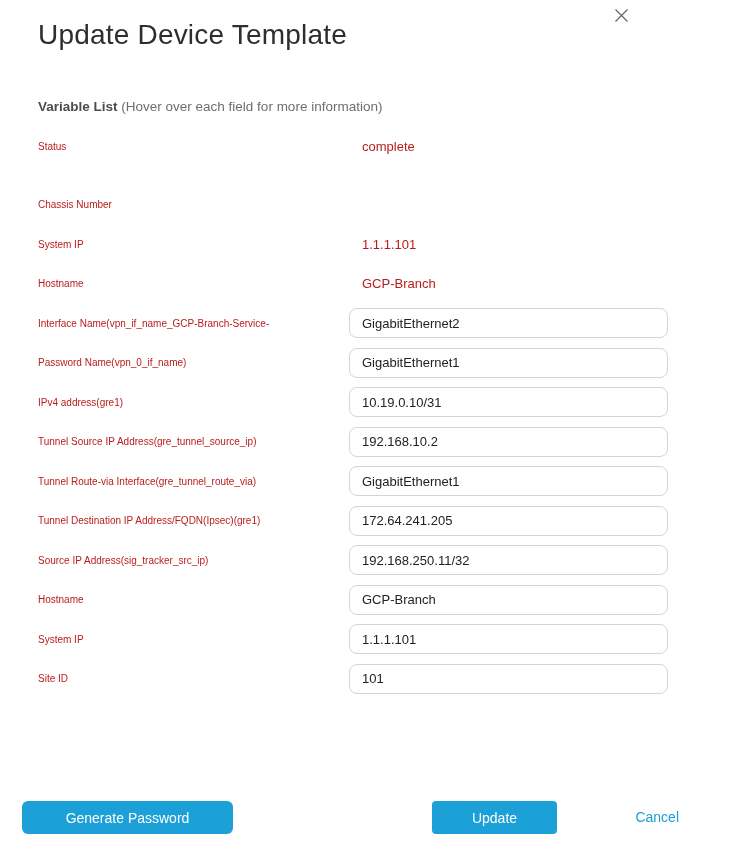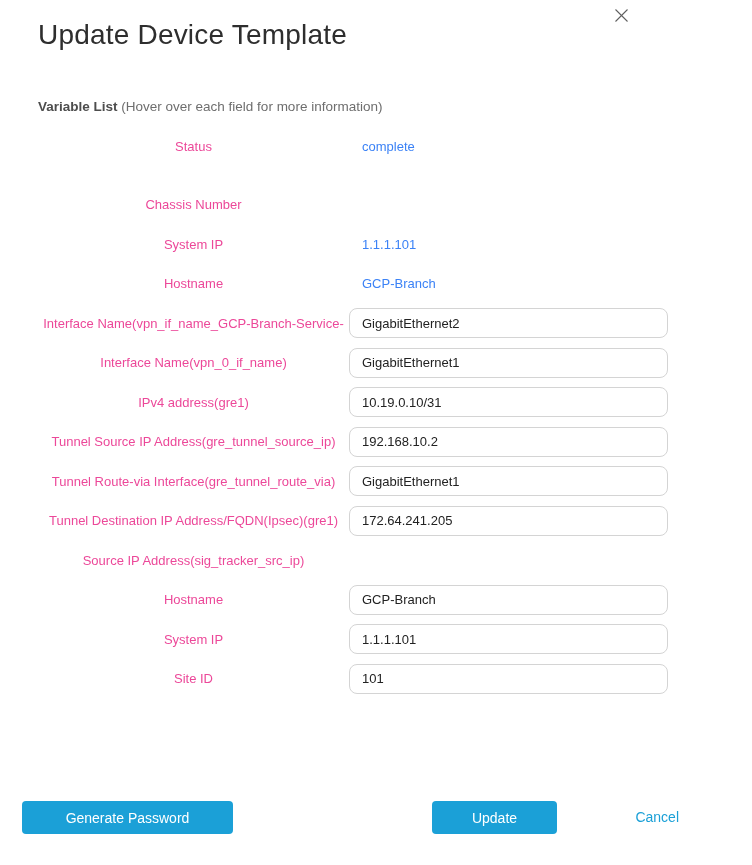--- a/index.html
+++ b/index.html
@@ -48,30 +48,29 @@
   }
   .row {
     display: flex;
     align-items: center;
     height: 39.5px;
   }
   .row.gap-after-status { margin-top: 18.5px; }
   .row .label {
     flex: 0 0 311px;
     max-width: 311px;
-    font-size: 13px;
-    color: #ec4899;
+    font-size: 10px;
+    color: #b91c1c;
     white-space: nowrap;
     overflow: hidden;
-    text-align: center;
   }
   .row .value-text {
     padding-left: 13px;
     font-size: 13px;
-    color: #3b82f6;
+    color: #b91c1c;
     white-space: nowrap;
   }
   .row .field-input {
     width: 319px;
     height: 30px;
     border: 1px solid #d4d4d4;
     border-radius: 8px;
     background: #ffffff;
     padding: 0 12px;
     font-family: "Liberation Sans", sans-serif;
@@ -84,21 +83,21 @@
     top: 801px;
     height: 33px;
     border: none;
     border-radius: 4px;
     background: #1BA0D7;
     color: #ffffff;
     font-family: "Liberation Sans", sans-serif;
     font-size: 14px;
     cursor: pointer;
   }
-  .btn-generate { left: 22px;  width: 211px; }
+  .btn-generate { left: 22px;  width: 211px; border-radius: 6px; }
   .btn-update   { left: 432px; width: 125px; }
   .cancel-link {
     position: absolute;
     left: 607px; top: 801px;
     width: 72px; height: 33px;
     line-height: 33px;
     text-align: right;
     font-size: 14px;
     color: #1BA0D7;
     cursor: pointer;
@@ -147,21 +146,21 @@
       <span class="value-text">GCP-Branch</span>
     </div>
 
     <div class="row">
       <span class="label">Interface Name(vpn_if_name_GCP-Branch-Service-</span>
       <input class="field-input" type="text" value="GigabitEthernet2" style="">
     </div>
 
 
     <div class="row">
-      <span class="label">Interface Name(vpn_0_if_name)</span>
+      <span class="label">Password Name(vpn_0_if_name)</span>
       <input class="field-input" type="text" value="GigabitEthernet1" style="">
     </div>
 
     <div class="row">
       <span class="label">IPv4 address(gre1)</span>
       <input class="field-input" type="text" value="10.19.0.10/31" style="">
     </div>
 
     <div class="row">
       <span class="label">Tunnel Source IP Address(gre_tunnel_source_ip)</span>
@@ -173,20 +172,21 @@
       <input class="field-input" type="text" value="GigabitEthernet1" style="">
     </div>
 
     <div class="row">
       <span class="label">Tunnel Destination IP Address/FQDN(Ipsec)(gre1)</span>
       <input class="field-input" type="text" value="172.64.241.205" style="">
     </div>
 
     <div class="row">
       <span class="label">Source IP Address(sig_tracker_src_ip)</span>
+      <input class="field-input" type="text" value="192.168.250.11/32" style="">
     </div>
 
     <div class="row">
       <span class="label">Hostname</span>
       <input class="field-input" type="text" value="GCP-Branch" style="">
     </div>
 
     <div class="row">
       <span class="label">System IP</span>
       <input class="field-input" type="text" value="1.1.1.101" style="">

